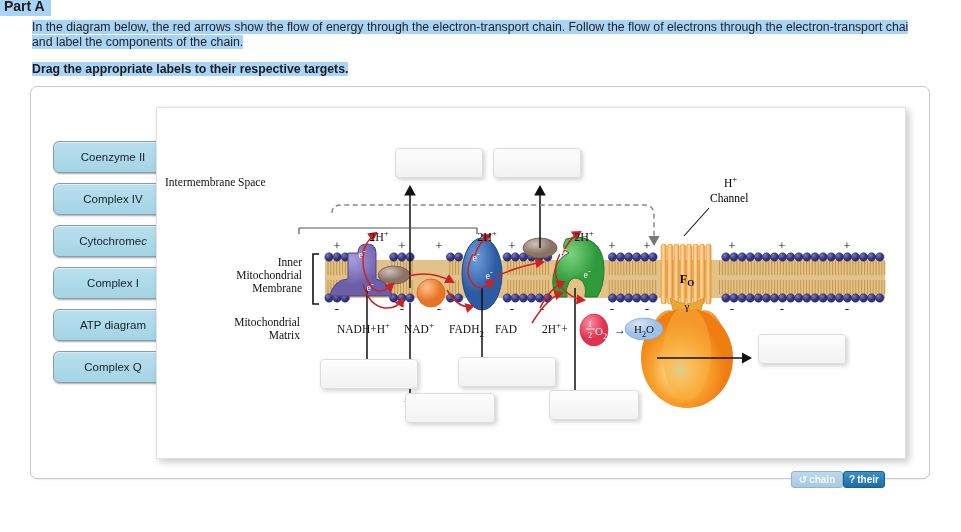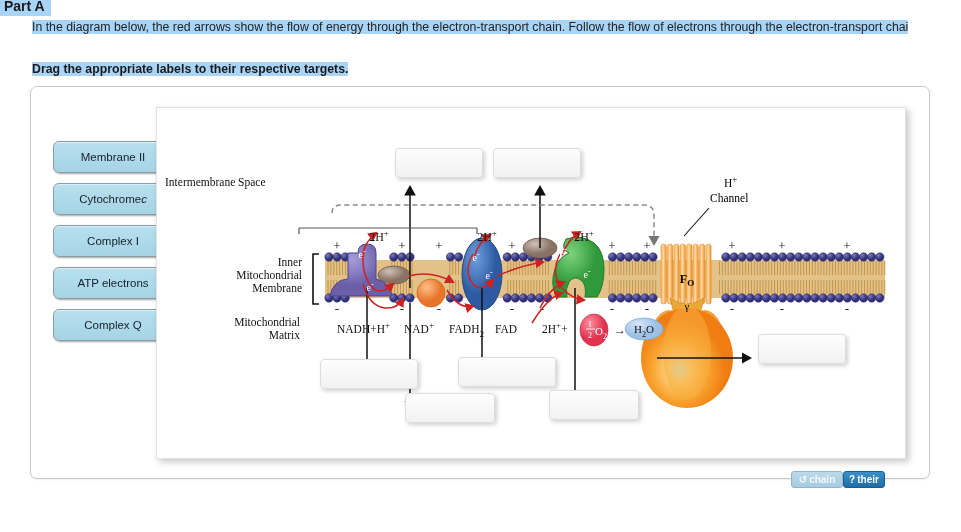--- a/index.html
+++ b/index.html
@@ -40,41 +40,45 @@
   #footer{position:absolute;left:0;top:508px;width:961px;height:24px;}
   text{font-family:"Liberation Serif",serif;}
 </style>
 </head>
 <body>
 
 <div id="part-header">Part A</div>
 
 <div id="prompt">
   <span class="line">In the diagram below, the red arrows show the flow of energy through the electron-transport chain. Follow the flow of electrons through the electron-transport chai</span><br>
+  <span class="line">and label the components of the chain.</span>
 </div>
 
 <div id="instruction">
   <span>Drag the appropriate labels to their respective targets.</span>
 </div>
 
 <div id="outer-panel">
 
   <div id="label-bank">
     <div class="drag-label">
-      <span>Membrane II</span>
+      <span>Coenzyme II</span>
+    </div>
+    <div class="drag-label">
+      <span>Complex IV</span>
     </div>
     <div class="drag-label">
       <span>Cytochrome </span>
         <i>c</i>
     </div>
     <div class="drag-label">
       <span>Complex I</span>
     </div>
     <div class="drag-label">
-      <span>ATP electrons</span>
+      <span>ATP diagram</span>
     </div>
     <div class="drag-label">
       <span>Complex Q</span>
     </div>
   </div>
 
   <div id="diagram-panel">
 
     <svg id="svg-diagram" width="748" height="350" viewBox="0 0 748 350">
       <defs>

